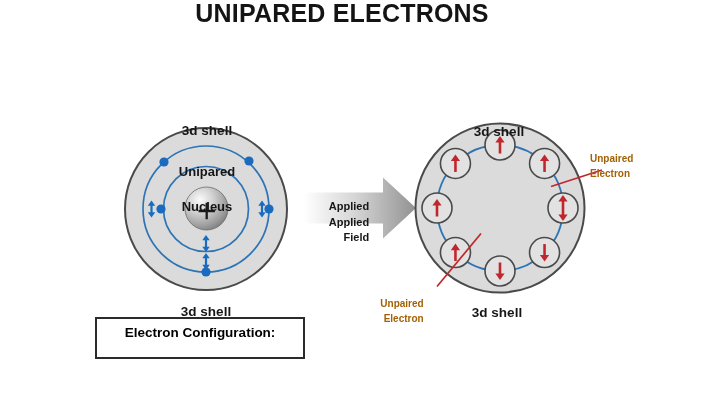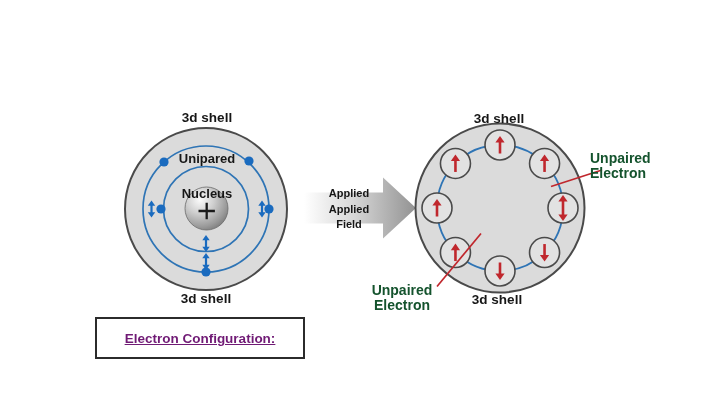--- a/index.html
+++ b/index.html
@@ -2,31 +2,31 @@
 <html><head>
 <meta charset="utf-8">
 <style>
   html,body{margin:0;padding:0;background:#ffffff;}
   #stage{
     position:relative;width:720px;height:411px;background:#ffffff;overflow:hidden;
     font-family:"Liberation Sans",sans-serif;
   }
   #art{position:absolute;left:0;top:0;}
   .txt{position:absolute;white-space:nowrap;color:#161616;font-weight:bold;}
-  .center{transform:translateX(-50%);text-align:center;}
+  .center{transform:translateX(-50%);text-align:right;margin-top:13px;}
   #title{left:0;top:7px;width:684px;text-align:center;font-size:25px;line-height:26px;
          font-weight:bold;color:#141414;letter-spacing:.2px;}
   .shell-label{font-size:13.5px;}
   .orbit-label{font-size:13px;}
   #field-label{font-size:11px;line-height:15.5px;}
-  .red-label{color:#14532d;font-size:14px;line-height:15px;}
+  .red-label{color:#a16207;font-size:10px;line-height:15px;}
   #config-box{
     position:absolute;left:95px;top:317px;width:210px;height:42px;background:#ffffff;
     border:2px solid #2b2b2b;box-sizing:border-box;text-align:center;
-    font-size:13.5px;font-weight:bold;color:#701a75;line-height:15px;padding-top:12px;text-decoration:underline;
+    font-size:13.5px;font-weight:bold;color:#000000;line-height:15px;padding-top:6px;
   }
   #config-box sup{font-size:9.5px;}
   #caption{font-size:14px;}
 </style>
 </head>
 <body>
 
 <div id="stage">
 
   <svg id="art" width="720" height="411" viewBox="0 0 720 411">
@@ -96,20 +96,21 @@
         <use href="#spin-up-red" transform="translate(437 208)"></use>
         <circle cx="455.4522727852475" cy="163.4522727852475" r="15" fill="#e2e2e2" stroke="#4a4a4a" stroke-width="1.6"></circle>
         <use href="#spin-up-red" transform="translate(455.4522727852475 163.4522727852475)"></use>
       </g>
 
     <line x1="551" y1="186.5" x2="602" y2="170" stroke="#c0272d" stroke-width="1.7"></line>
     <line x1="437" y1="286.5" x2="481" y2="233.5" stroke="#c0272d" stroke-width="1.7"></line>
   </svg>
 
   <div id="title">
+    <div>UNIPARED ELECTRONS</div>
   </div>
 
   <div class="txt center shell-label" style="left:207px;top:110px;">3d shell</div>
   <div class="txt center shell-label" style="left:206px;top:291px;">3d shell</div>
   <div class="txt center orbit-label" style="left:207px;top:151px;">Unipared</div>
   <div class="txt center orbit-label" style="left:207px;top:186px;">Nucleus</div>
 
   <div class="txt center" id="field-label" style="left:349px;top:186px;">
     <div>Applied</div>
     <div>Applied</div>

